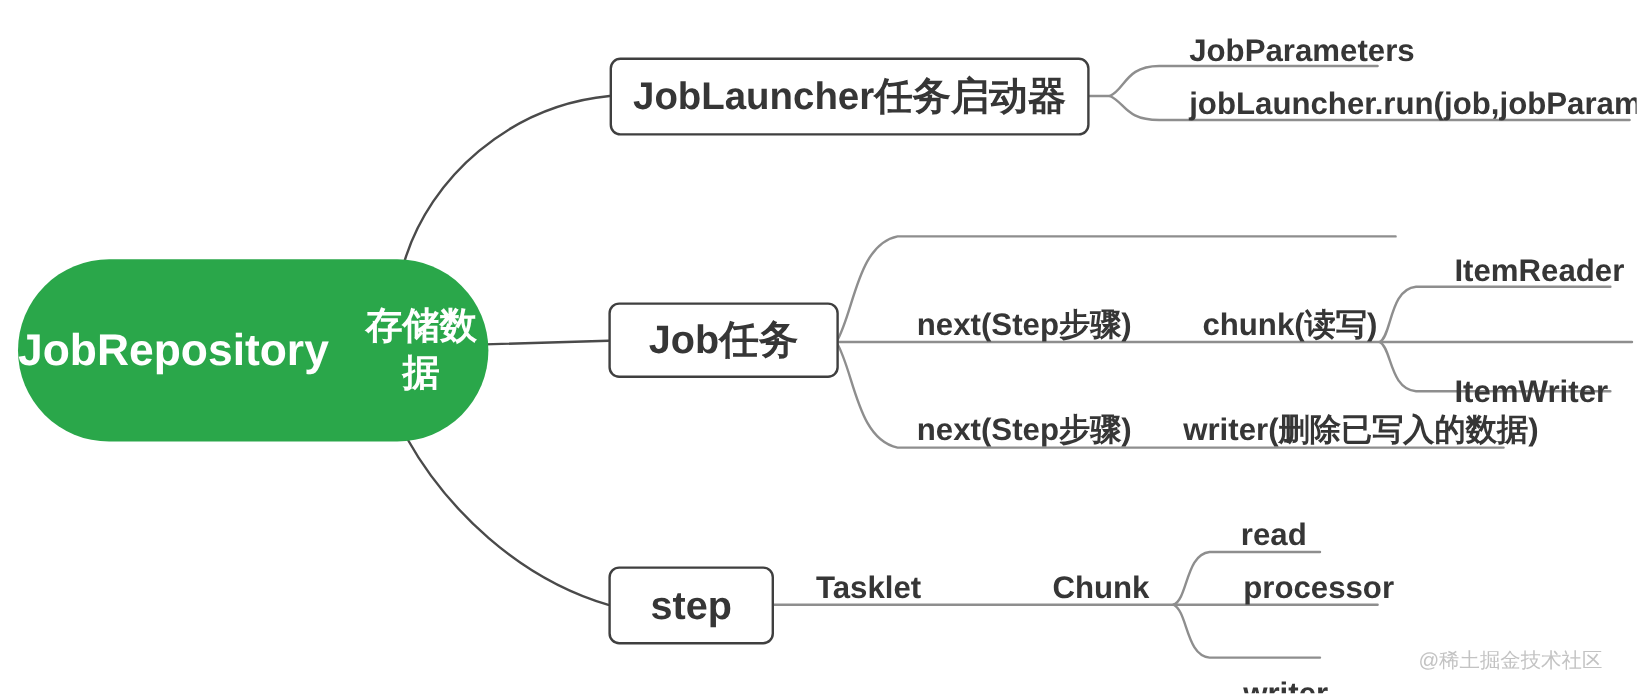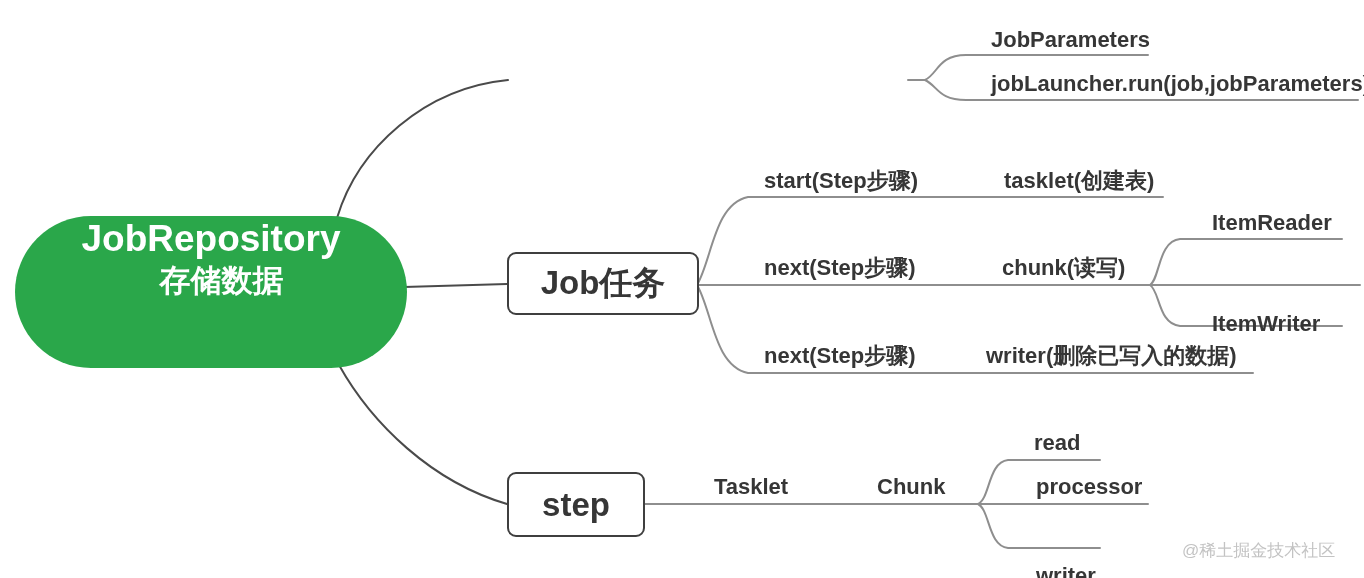--- a/index.html
+++ b/index.html
@@ -15,35 +15,35 @@
   .canvas{
     position:relative;width:1364px;height:578px;background:#ffffff;
     font-family:"Liberation Sans","DejaVu Sans",sans-serif;overflow:hidden;
   }
   .edges{position:absolute;left:0;top:0;width:1364px;height:578px;}
   .edges path{fill:none;stroke:var(--line);stroke-width:2px;stroke-linecap:round;}
   .edges path.redge{stroke:var(--root-line);stroke-width:2px;}
   .root-node{
     position:absolute;left:15px;top:216px;width:392px;height:152px;
     background:var(--root-bg);border-radius:78px;
-    display:flex;flex-direction:column;align-items:center;justify-content:flex-start;
+    display:flex;align-items:center;justify-content:flex-start;
     color:var(--root-text);text-align:center;line-height:1.25;
   }
   .root-line1{font-size:37px;font-weight:700;}
   .root-line2{font-size:31px;font-weight:700;margin-left:21px;}
   .topic-box{
     position:absolute;background:#ffffff;border:2.5px solid var(--box-border);
     border-radius:9px;display:flex;align-items:center;justify-content:center;
     color:var(--text);font-weight:700;white-space:nowrap;box-sizing:border-box;
   }
   .topic-joblauncher{left:508px;top:48px;width:400px;height:65px;font-size:32px;}
   .topic-job{left:507px;top:252px;width:192px;height:63px;font-size:33px;}
   .topic-step{left:507px;top:472px;width:138px;height:65px;font-size:33px;}
   .lbl{
-    position:absolute;color:var(--text);font-size:22px;font-weight:600;
+    position:absolute;color:var(--text);font-size:26px;font-weight:600;
     white-space:nowrap;line-height:1.2;
   }
   .watermark{
     position:absolute;left:1182px;top:539px;font-size:17px;
     color:var(--watermark);font-weight:400;white-space:nowrap;
   }
 </style>
 </head>
 <body>
 
@@ -72,42 +72,43 @@
     <path d="M 978 504 C 990 499, 988 462, 1008 460 H 1100"></path>
     <path d="M 978 504 H 1148"></path>
     <path d="M 978 504 C 990 510, 988 546, 1008 548 H 1100"></path>
   </svg>
 
   <div class="root-node">
     <span class="root-line1">JobRepository</span>
     <span class="root-line2">存储数据</span>
   </div>
 
+  <div class="topic-box topic-joblauncher">
+    <span>JobLauncher任务启动器</span>
+  </div>
   <div class="topic-box topic-job">
     <span>Job任务</span>
   </div>
   <div class="topic-box topic-step">
     <span>step</span>
   </div>
 
   <div class="lbl" style="left:991px;top:27px;">JobParameters</div>
   <div class="lbl" style="left:991px;top:71px;">jobLauncher.run(job,jobParameters)</div>
 
-  <div class="lbl" style="left:764px;top:168px;">start(Step步骤)</div>
-  <div class="lbl" style="left:1004px;top:168px;">tasklet(创建表)</div>
 
   <div class="lbl" style="left:764px;top:255px;">next(Step步骤)</div>
   <div class="lbl" style="left:1002px;top:255px;">chunk(读写)</div>
   <div class="lbl" style="left:1212px;top:210px;">ItemReader</div>
   <div class="lbl" style="left:1212px;top:311px;">ItemWriter</div>
 
   <div class="lbl" style="left:764px;top:343px;">next(Step步骤)</div>
   <div class="lbl" style="left:986px;top:343px;">writer(删除已写入的数据)</div>
 
-  <div class="lbl" style="left:714px;top:474px;text-align:right;">Tasklet</div>
+  <div class="lbl" style="left:680px;top:474px;text-align:right;">Tasklet</div>
   <div class="lbl" style="left:877px;top:474px;">Chunk</div>
   <div class="lbl" style="left:1034px;top:430px;">read</div>
   <div class="lbl" style="left:1036px;top:474px;">processor</div>
   <div class="lbl" style="left:1036px;top:530px;margin-top:33px;">writer</div>
 
   <div class="watermark">@稀土掘金技术社区</div>
 
 </div>
 
 </body></html>

